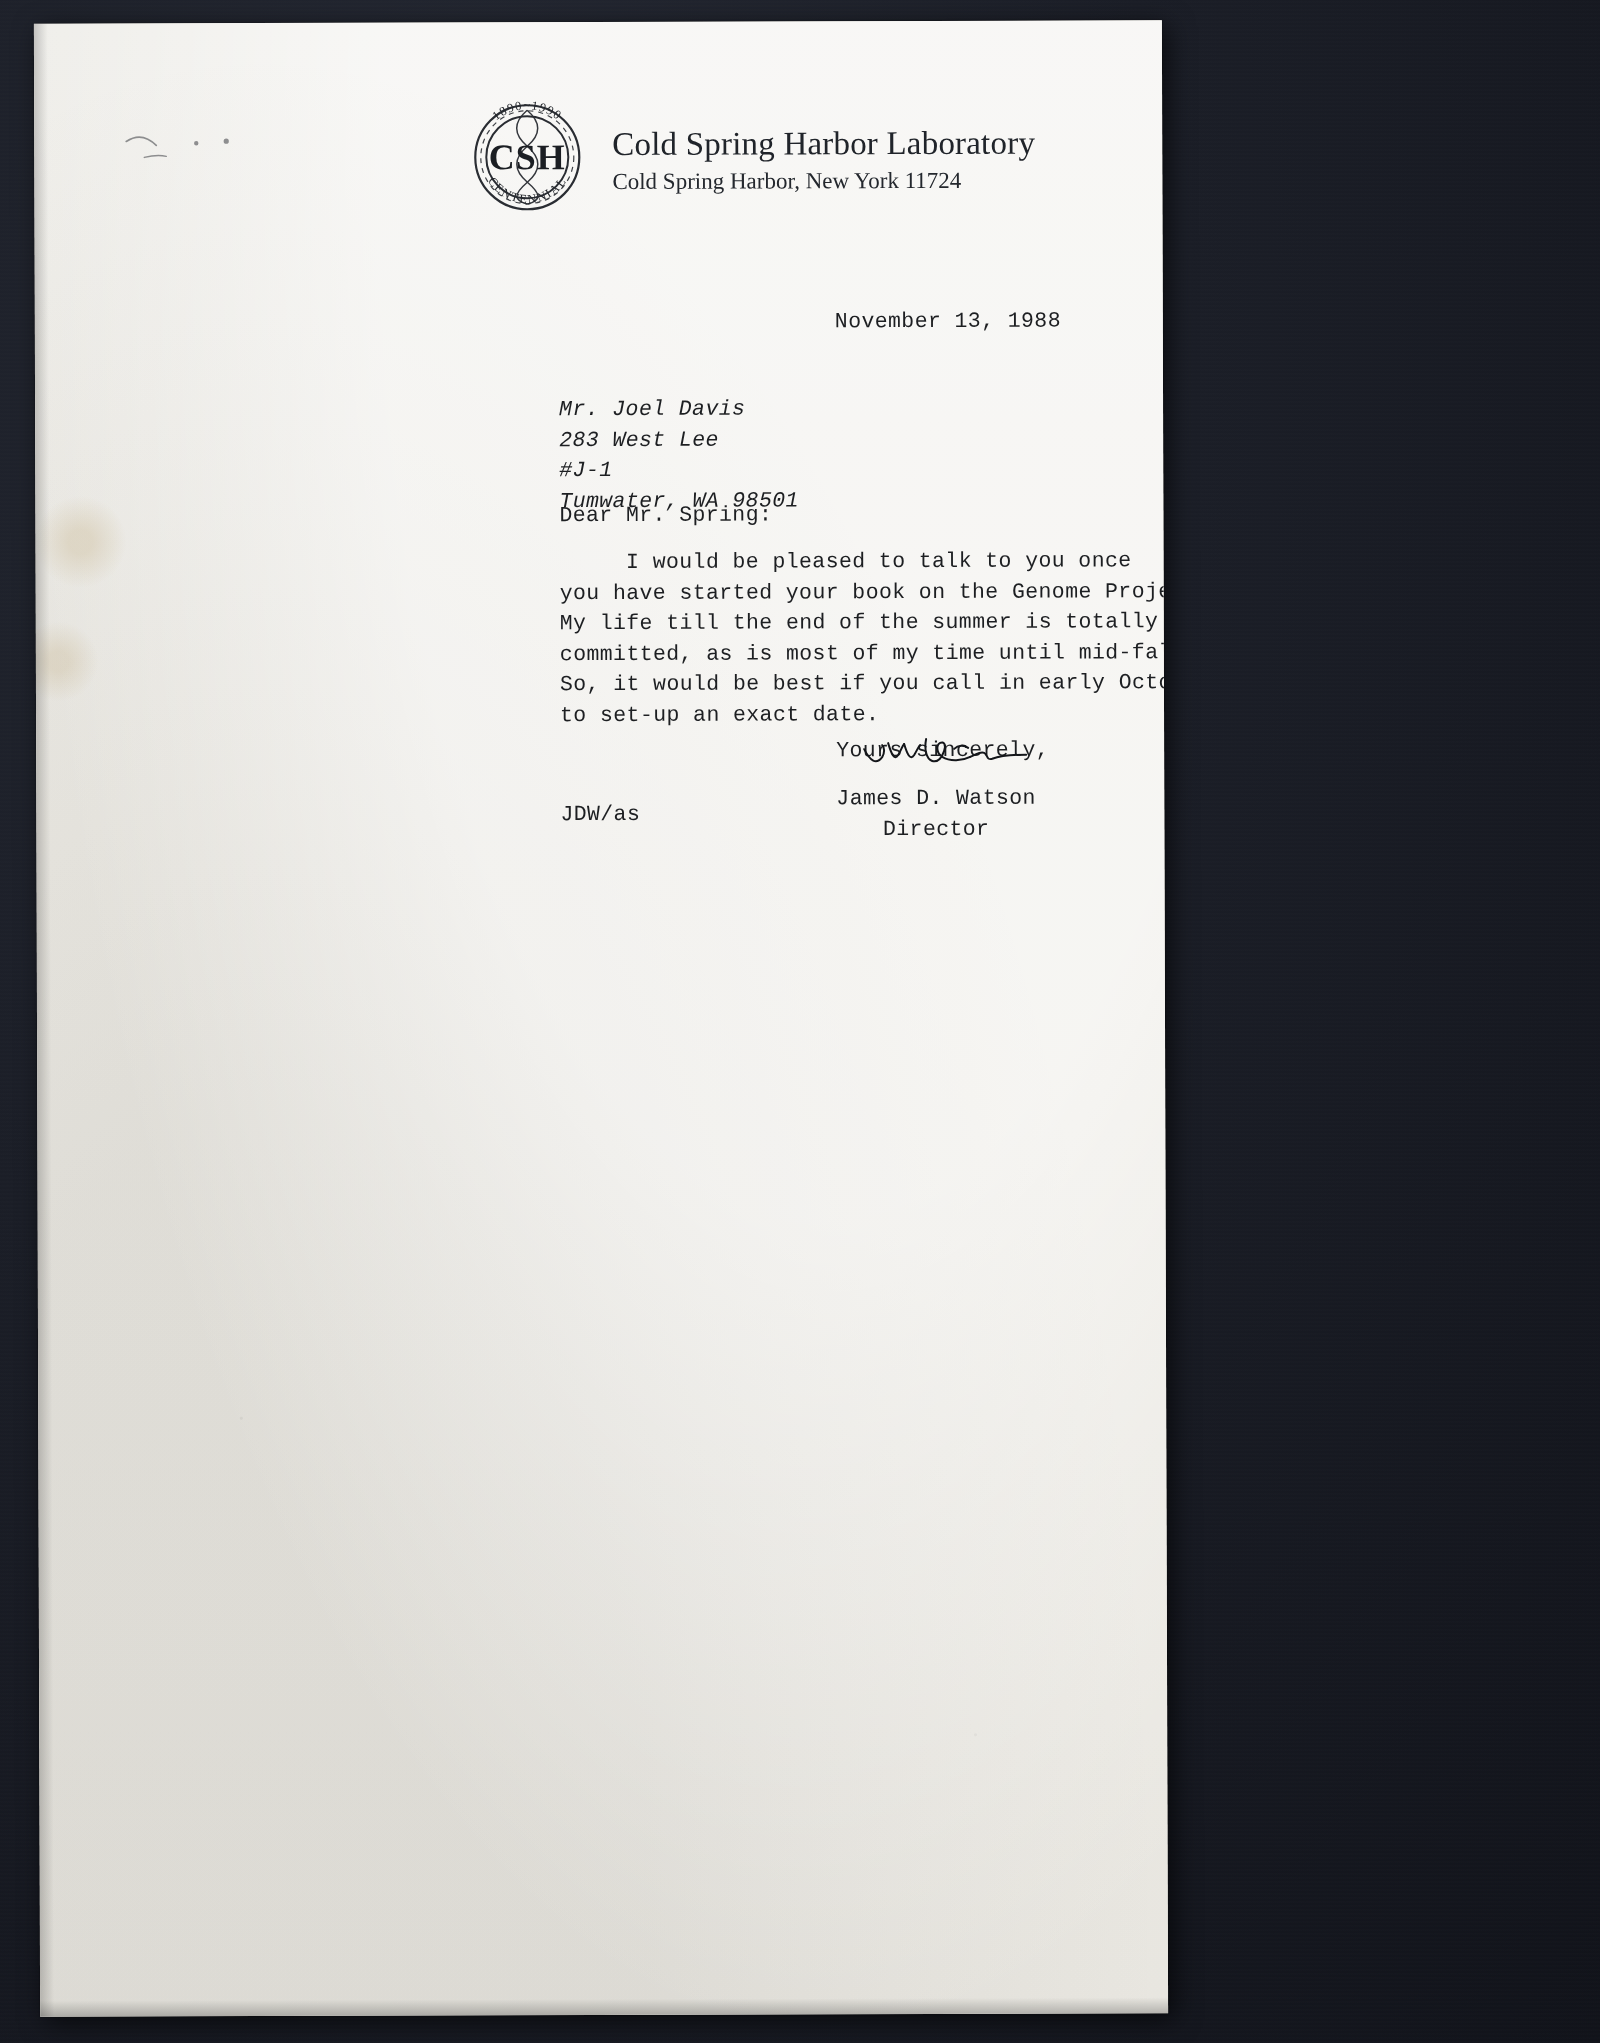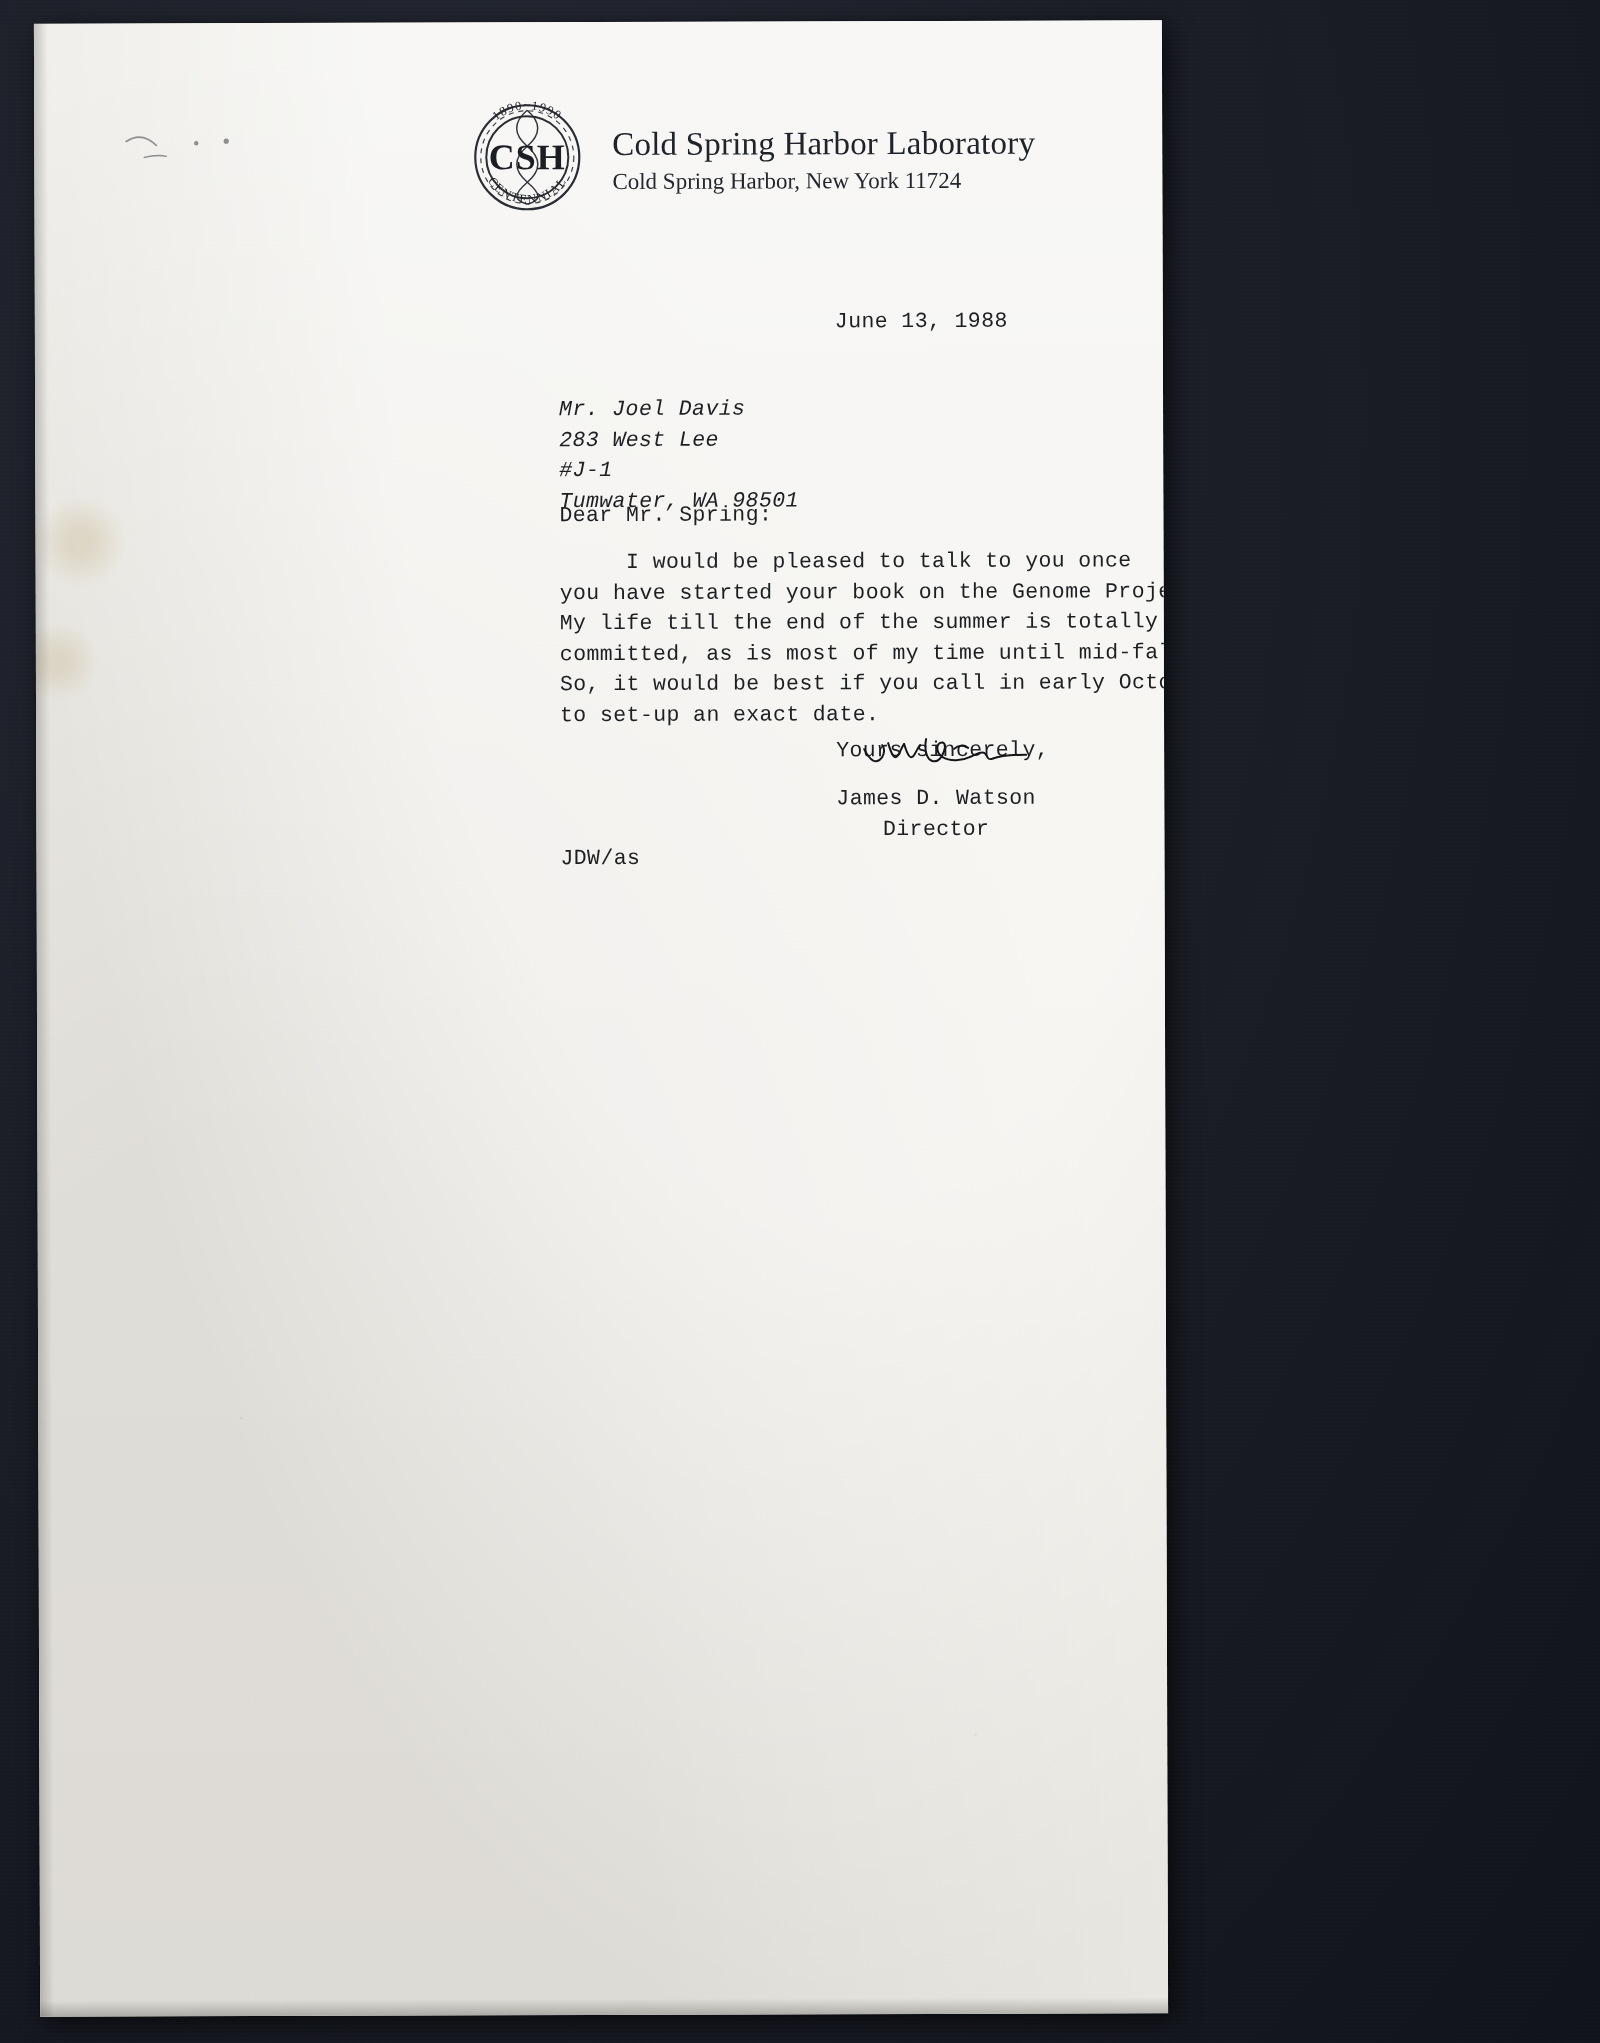--- a/index.html
+++ b/index.html
@@ -156,21 +156,20 @@
   #signature-name-block {
     position: absolute;
     left: 800px;
     top: 762px;
     text-align: center;
   }
   #typist-initials {
     position: absolute;
     left: 524px;
     top: 777px;
-    margin-top: 44px;
   }
 
   
   #signature {
     position: absolute;
     left: 822px;
     top: 714px;
     width: 190px;
     height: 46px;
   }
@@ -244,21 +243,21 @@
           <text x="63" y="75" text-anchor="middle" font-family="Liberation Serif, serif" font-size="36" font-weight="bold" fill="#1b1e23" letter-spacing="1">CSH</text>
         </svg>
       </div>
 
       <div id="letterhead-text">
         <div id="lab-name">Cold Spring Harbor Laboratory</div>
         <div id="lab-address">Cold Spring Harbor, New York 11724</div>
       </div>
     </div>
 
-    <div id="date-line" class="tw">June 13, 1988</div>
+    <div id="date-line" class="tw">November 13, 1988</div>
 
     <div id="recipient-block">
       <div class="tw">Mr. Joel Davis</div>
       <div class="tw">283 West Lee</div>
       <div class="tw">#J-1</div>
       <div class="tw">Tumwater, WA 98501</div>
     </div>
 
     <div id="salutation" class="tw">Dear Mr. Spring:</div>
 

